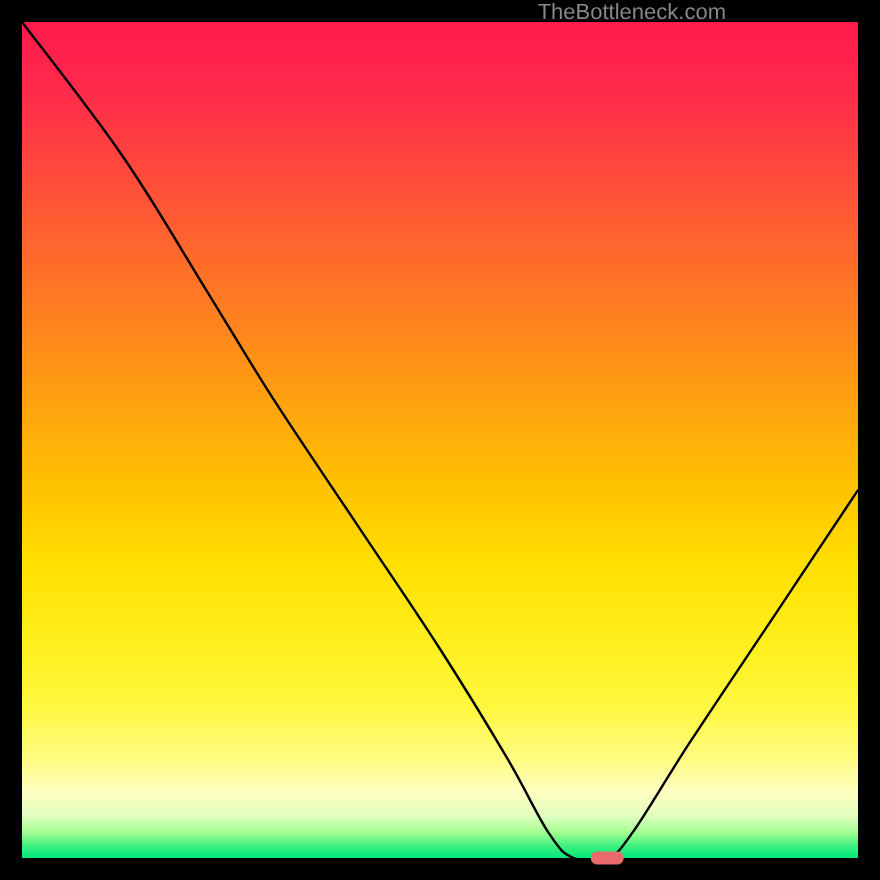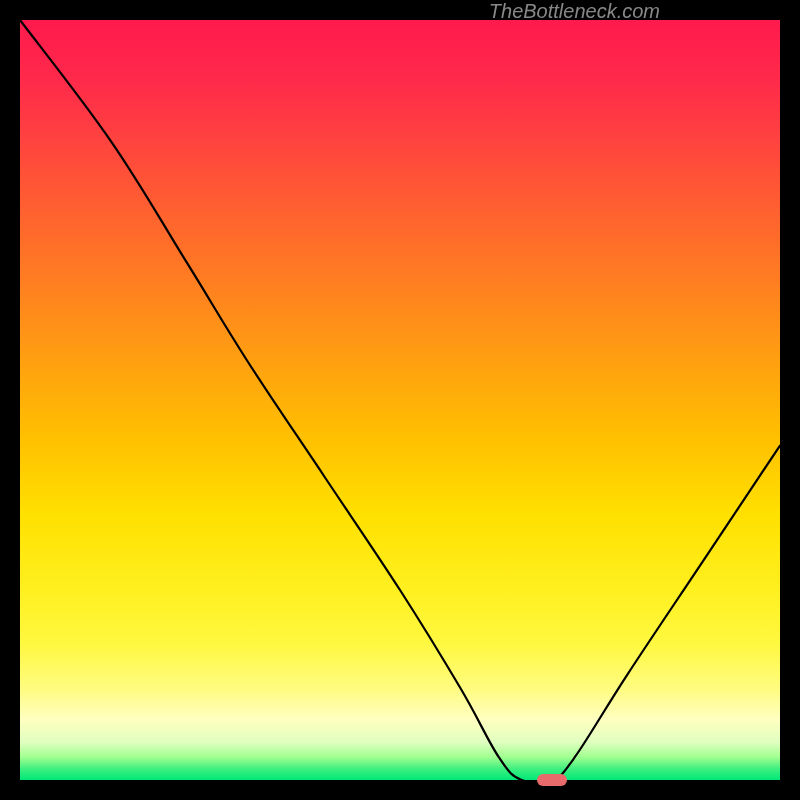--- a/index.html
+++ b/index.html
@@ -7,21 +7,20 @@
     padding: 0;
     width: 800px;
     height: 800px;
     background: #000000;
     overflow: hidden;
   }
   .chart-container {
     position: relative;
     width: 680px;
     height: 800px;
-    font-style: italic;
   }
   .plot-area {
     position: absolute;
     left: 20px;
     top: 20px;
     width: 760px;
     height: 760px;
   }
   .gradient-bg {
     position: absolute;

